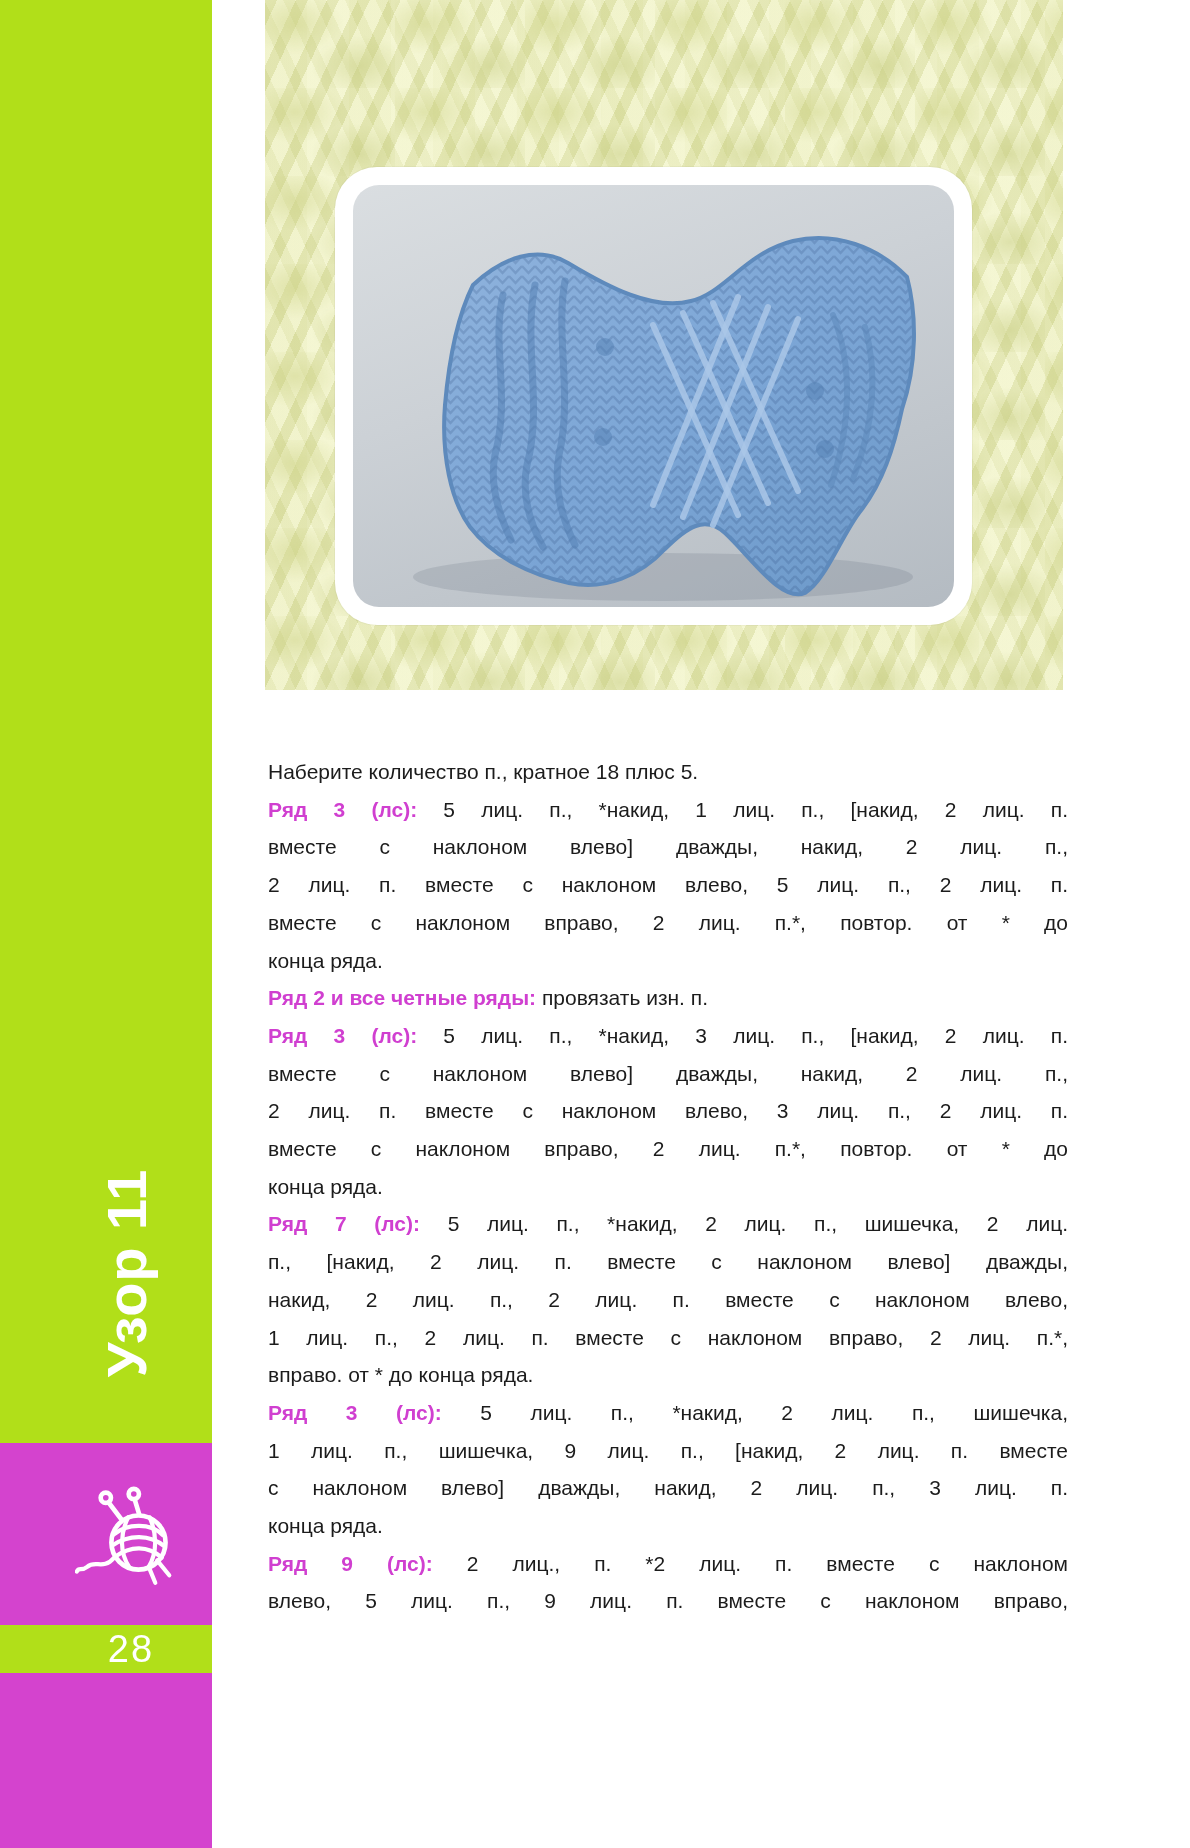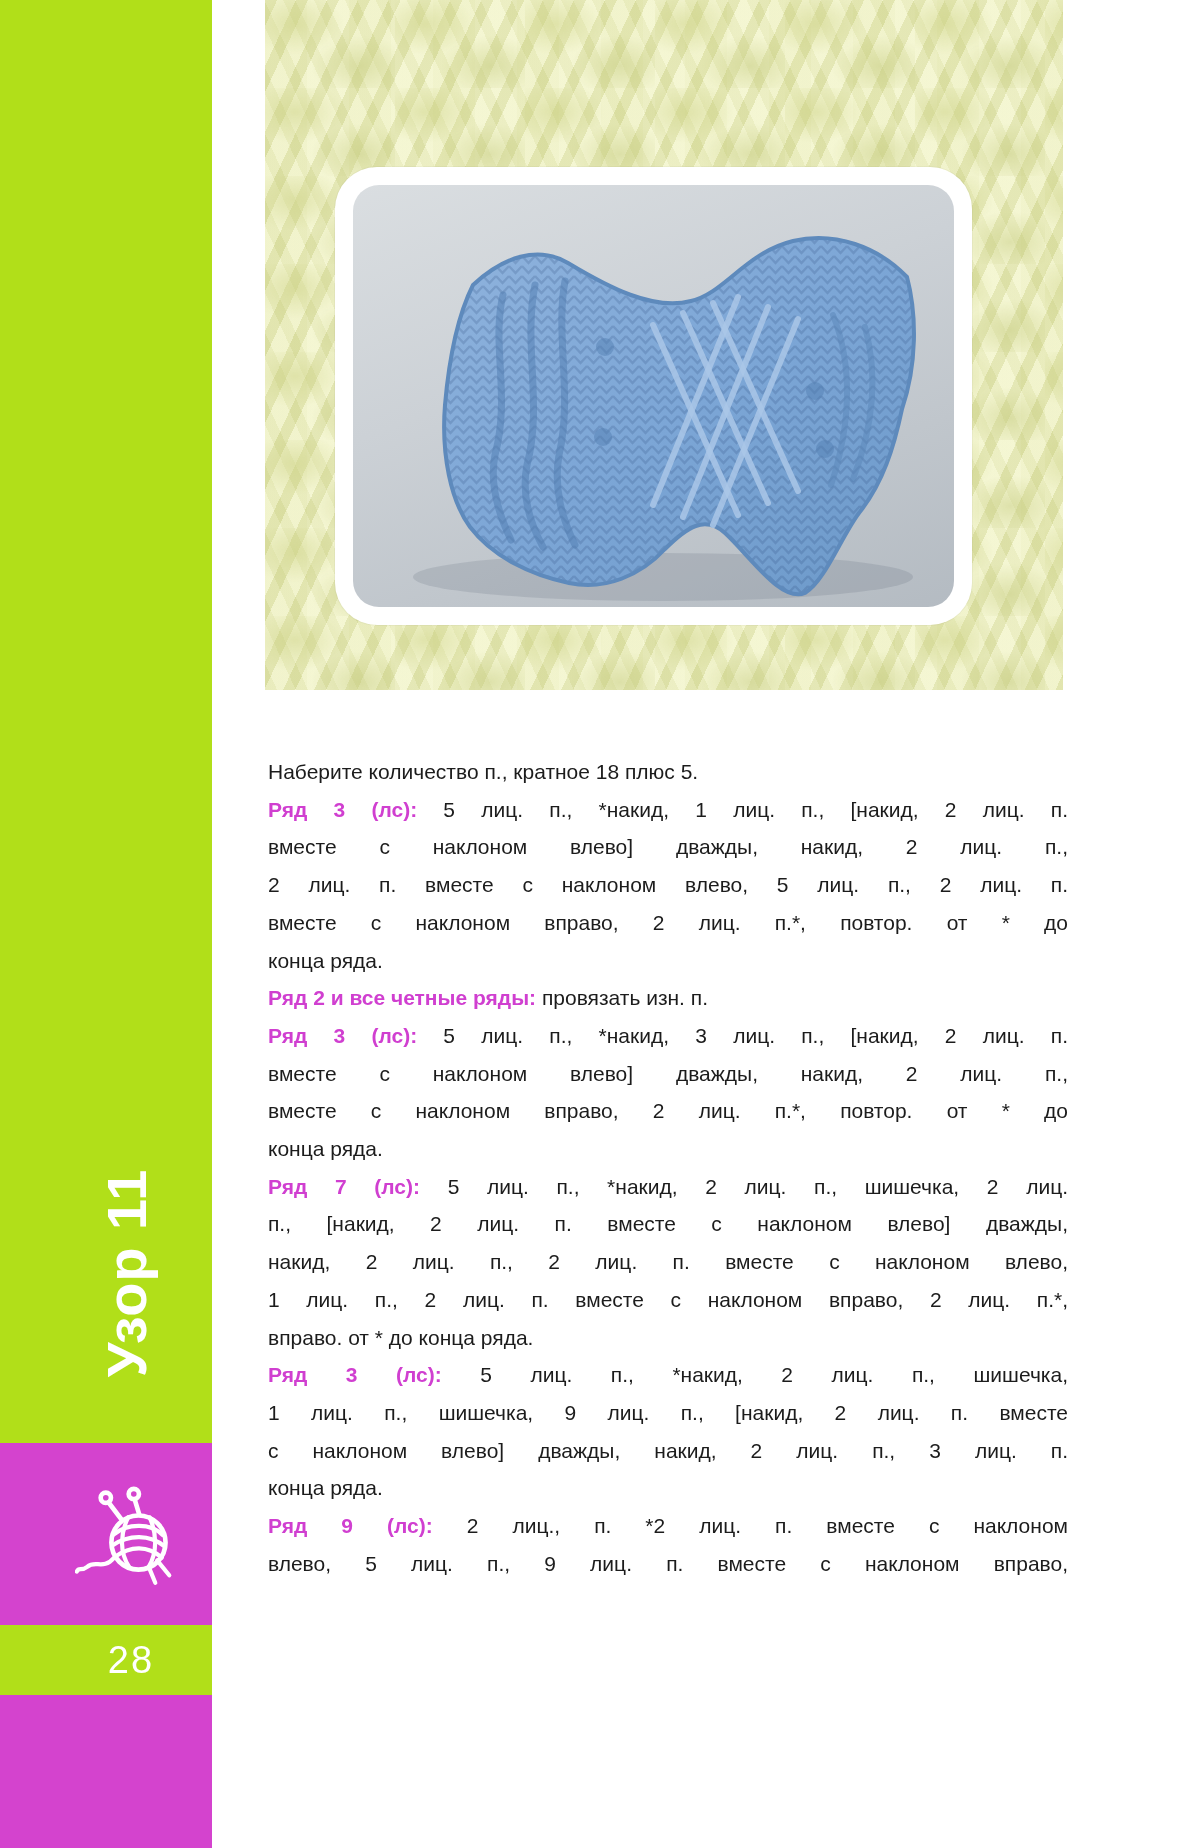--- a/index.html
+++ b/index.html
@@ -22,21 +22,21 @@
     position:absolute;left:-33px;top:1243px;width:320px;height:60px;
     transform:rotate(-90deg);
     text-align:center;line-height:60px;
     font-size:56px;font-weight:bold;color:#ffffff;
     letter-spacing:1px;white-space:pre;
   }
   .yarn-icon-wrap{
     position:absolute;left:75px;top:1485px;width:112px;height:104px;
   }
   .page-band{
-    position:absolute;left:0;top:1625px;width:212px;height:70px;
+    position:absolute;left:0;top:1625px;width:212px;height:48px;
     background:#b1df19;display:flex;align-items:center;justify-content:center;
     padding-left:50px;box-sizing:border-box;
   }
   .page-number{
     color:#ffffff;font-size:38px;font-weight:400;letter-spacing:2px;
   }
 
   
   .knit-bg{
     position:absolute;left:265px;top:0;width:798px;height:690px;
@@ -184,20 +184,21 @@
           <div class="line j">2 лиц. п. вместе с наклоном влево, 5 лиц. п., 2 лиц. п.</div>
           <div class="line j">вместе с наклоном вправо, 2 лиц. п.*, повтор. от * до</div>
           <div class="line">конца ряда.</div>
         </div>
         <div class="para">
           <div class="line"><b class="lbl">Ряд 2 и все четные ряды:</b> провязать изн. п.</div>
         </div>
         <div class="para">
           <div class="line j"><b class="lbl">Ряд 3 (лс):</b> 5 лиц. п., *накид, 3 лиц. п., [накид, 2 лиц. п.</div>
           <div class="line j">вместе с наклоном влево] дважды, накид, 2 лиц. п.,</div>
+          <div class="line j">2 лиц. п. вместе с наклоном влево, 3 лиц. п., 2 лиц. п.</div>
           <div class="line j">вместе с наклоном вправо, 2 лиц. п.*, повтор. от * до</div>
           <div class="line">конца ряда.</div>
         </div>
         <div class="para">
           <div class="line j"><b class="lbl">Ряд 7 (лс):</b> 5 лиц. п., *накид, 2 лиц. п., шишечка, 2 лиц.</div>
           <div class="line j">п., [накид, 2 лиц. п. вместе с наклоном влево] дважды,</div>
           <div class="line j">накид, 2 лиц. п., 2 лиц. п. вместе с наклоном влево,</div>
           <div class="line j">1 лиц. п., 2 лиц. п. вместе с наклоном вправо, 2 лиц. п.*,</div>
           <div class="line">вправо. от * до конца ряда.</div>
         </div>

